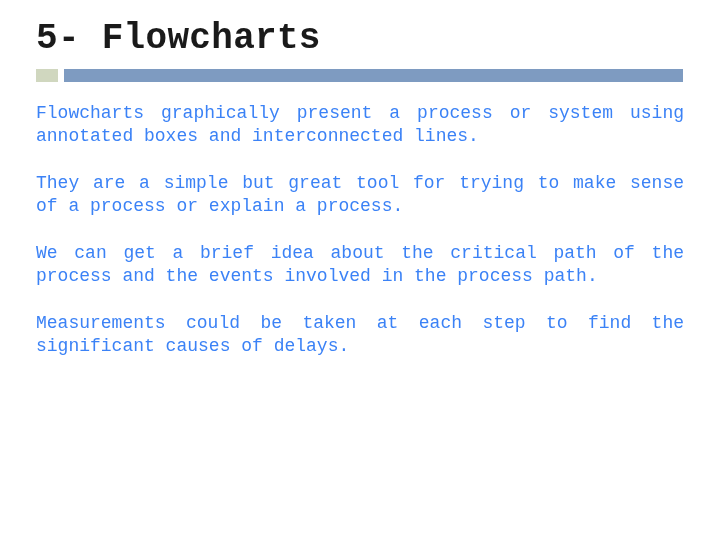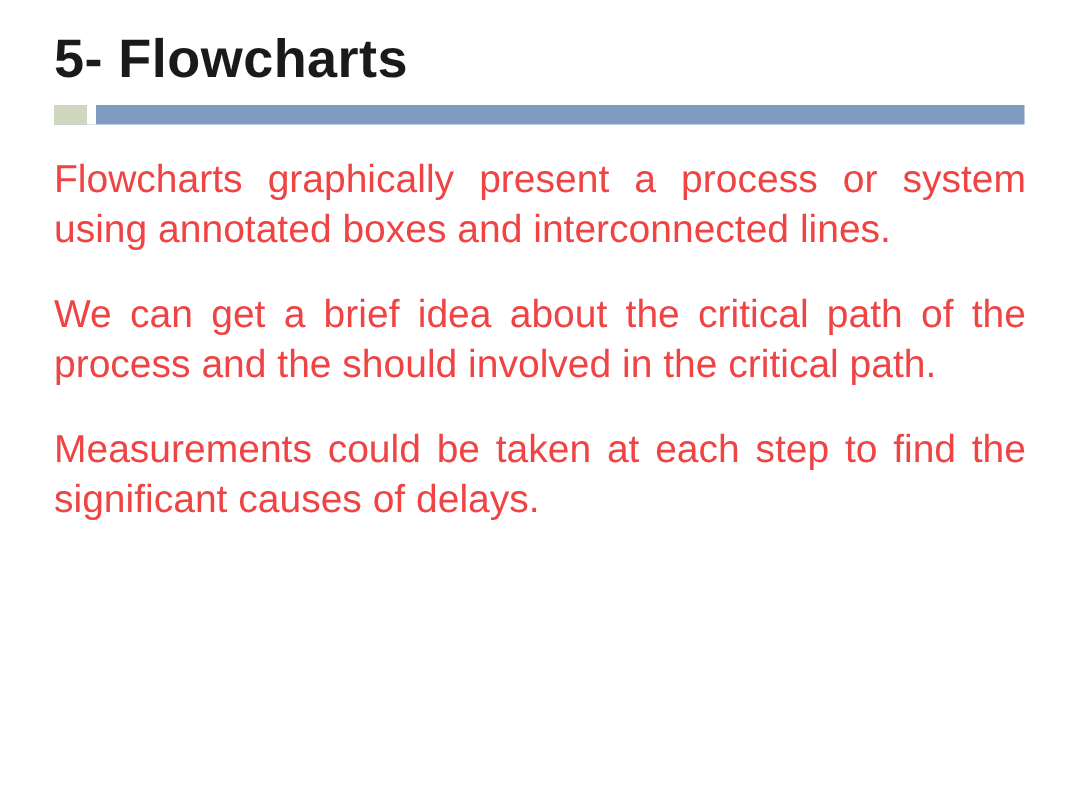--- a/index.html
+++ b/index.html
@@ -11,20 +11,21 @@
     font-family: Arial, Helvetica, sans-serif;
     color: #000000;
     overflow: hidden;
   }
   .slide {
     width: 720px;
     height: 540px;
     position: relative;
     box-sizing: border-box;
     padding: 18px 36px 24px 36px;
+    font-family: Liberation Mono, monospace;
   }
   .title {
     font-size: 36px;
     font-weight: 700;
     color: #1a1a1a;
     margin: 0 0 10px 0;
     letter-spacing: 0.3px;
   }
   .accent-bar {
     position: relative;
@@ -45,37 +46,38 @@
   .accent-bar::after {
     content: "";
     position: absolute;
     left: 22px;
     top: 0;
     bottom: 0;
     width: 6px;
     background: #ffffff;
   }
   .body {
-    font-size: 26px;
+    font-size: 18px;
     line-height: 1.25;
-    color: #ef4444;
+    color: #3b82f6;
   }
   .para {
     margin: 0 0 25px 0;
     text-align: justify;
     text-justify: inter-word;
   }
   .para:last-child {
     margin-bottom: 16px;
   }
 </style>
 </head>
 <body>
 
 <div class="slide">
   <h1 class="title">5- Flowcharts</h1>
   <div class="accent-bar"></div>
   <div class="body">
     <p class="para">Flowcharts graphically present a process or system using annotated boxes and interconnected lines.</p>
-    <p class="para">We can get a brief idea about the critical path of the process and the should involved in the critical path.</p>
+    <p class="para">They are a simple but great tool for trying to make sense of a process or explain a process.</p>
+    <p class="para">We can get a brief idea about the critical path of the process and the events involved in the process path.</p>
     <p class="para">Measurements could be taken at each step to find the significant causes of delays.</p>
   </div>
 </div>
 
 </body></html>

